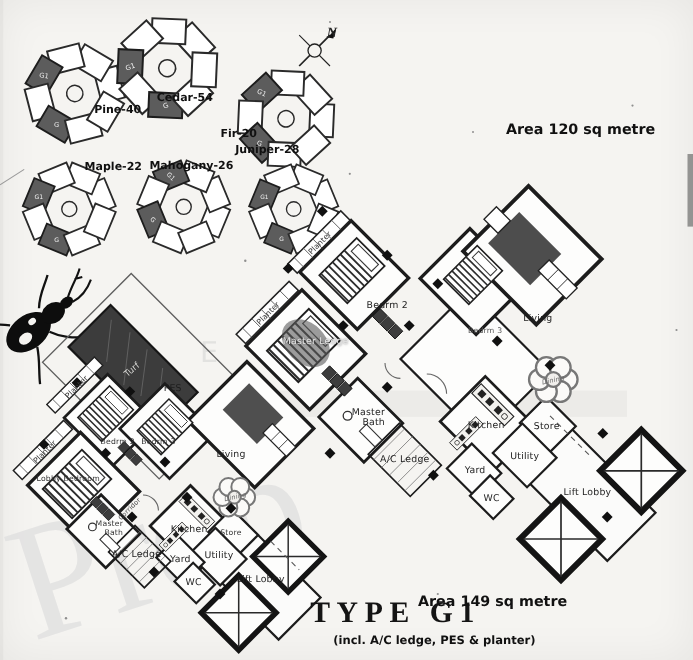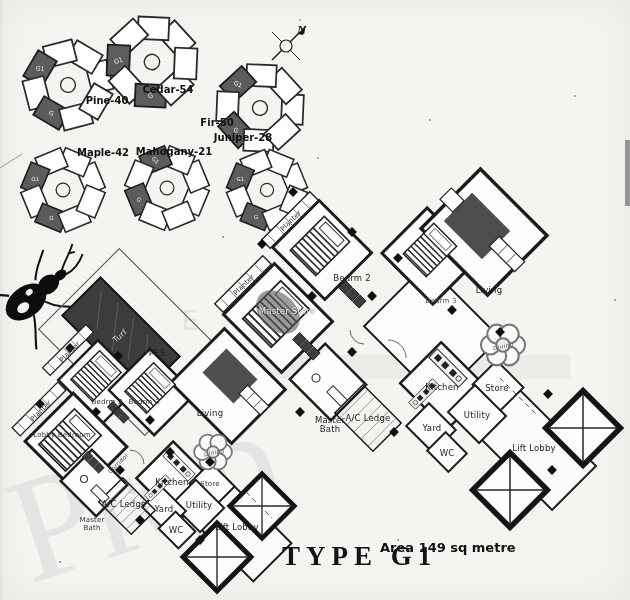--- a/index.html
+++ b/index.html
@@ -4,21 +4,21 @@
 <style>
   html,body{margin:0;padding:0;background:#888;}
   .canvas{position:relative;width:630px;height:600px;background:#f5f4f1;overflow:hidden;
           font-family:"DejaVu Sans","Liberation Sans",sans-serif;box-shadow:inset 0 0 40px rgba(0,0,0,.06);}
   .layer-svg{position:absolute;left:0;top:0;z-index:1;}
   .lbl{position:absolute;z-index:2;transform:translate(-50%,-50%);font-size:8.5px;color:#1e1e1e;
        white-space:nowrap;letter-spacing:.2px;}
   .lbl.rot{transform:translate(-50%,-50%) rotate(-45deg);}
   .lbl.sm{font-size:7px;color:#333;}
   .lbl.xs{font-size:6px;color:#444;}
-  .lbl.two{white-space:normal;width:40px;text-align:center;line-height:1.1;margin-top:44px;}
+  .lbl.two{white-space:normal;width:40px;text-align:right;line-height:1.1;}
   .lbl.lt{color:#e6e6e6;text-shadow:0 0 2px rgba(0,0,0,.5);}
   .lbl.turf{color:#d6d6d3;transform:translate(-50%,-50%) rotate(-40deg);font-size:8px;}
   .lbl.ital{font-style:italic;color:#666;transform:translate(-50%,-50%) rotate(-12deg);}
   .bldg{position:absolute;z-index:2;transform:translate(-50%,-50%);font-size:10px;font-weight:bold;color:#101010;white-space:nowrap;}
   .title{position:absolute;z-index:2;font-family:"Liberation Serif","DejaVu Serif",serif;font-weight:600;color:#141414;white-space:nowrap;}
   .t-g{left:360px;top:96px;font-size:30px;letter-spacing:7px;}
   .t-g1{left:282px;top:541px;font-size:27px;letter-spacing:6px;}
   .sub{position:absolute;z-index:2;font-size:13px;font-weight:bold;color:#111;white-space:nowrap;}
   .note{position:absolute;z-index:2;font-size:10.5px;font-weight:bold;color:#111;white-space:nowrap;}
   .compass-n{position:absolute;z-index:2;left:297px;top:22px;font-size:13px;font-weight:bold;font-style:italic;
@@ -326,32 +326,33 @@
         <use href="#pillar" transform="translate(120,470)"></use>
       <use href="#pillar" transform="translate(170,452)"></use>
         <use href="#pillar" transform="translate(210,462)"></use>
       <use href="#pillar" transform="translate(140,520)"></use>
         <use href="#pillar" transform="translate(200,540)"></use>
     </g>
   </svg>
 
   <div class="bldg" style="left:107px;top:100px">Pine-40</div>
   <div class="bldg" style="left:168px;top:89px">Cedar-54</div>
-  <div class="bldg" style="left:217px;top:122px">Fir-50</div>
-  <div class="bldg" style="left:103px;top:152px">Maple-42</div>
-  <div class="bldg" style="left:174px;top:151px">Mahogany-21</div>
+  <div class="bldg" style="left:217px;top:122px">Fir-20</div>
+  <div class="bldg" style="left:103px;top:152px">Maple-22</div>
+  <div class="bldg" style="left:174px;top:151px">Mahogany-26</div>
   <div class="bldg" style="left:243px;top:137px">Juniper-28</div>
 
   <div class="compass-n">N</div>
 
+  <div class="sub" style="left:460px;top:111px">Area 120 sq metre</div>
 
   <div class="lbl sm rot" style="left:291px;top:221px">Planter</div>
   <div class="lbl sm rot" style="left:244px;top:285px">Planter</div>
   <div class="lbl" style="left:352px;top:278px">Bedrm 2</div>
-  <div class="lbl lt" style="left:287px;top:311px">Master Store</div>
+  <div class="lbl lt" style="left:287px;top:311px">Master Ledge</div>
   <div class="lbl sm" style="left:441px;top:301px;color:#555">Bedrm 3</div>
   <div class="lbl" style="left:489px;top:290px">Living</div>
   <div class="lbl two" style="left:330px;top:381px">Master Bath</div>
   <div class="lbl" style="left:368px;top:418px">A/C Ledge</div>
   <div class="lbl" style="left:442px;top:387px">Kitchen</div>
   <div class="lbl" style="left:497px;top:388px">Store</div>
   <div class="lbl" style="left:477px;top:415px">Utility</div>
   <div class="lbl" style="left:432px;top:428px">Yard</div>
   <div class="lbl" style="left:447px;top:453px">WC</div>
   <div class="lbl ital xs" style="left:503px;top:346px">Dining</div>
@@ -371,14 +372,15 @@
   <div class="lbl sm" style="left:210px;top:484px">Store</div>
   <div class="lbl" style="left:199px;top:505px">Utility</div>
   <div class="lbl" style="left:164px;top:509px">Yard</div>
   <div class="lbl" style="left:124px;top:504px">A/C Ledge</div>
   <div class="lbl" style="left:176px;top:530px">WC</div>
   <div class="lbl ital xs" style="left:214px;top:452px">Dining</div>
   <div class="lbl" style="left:237px;top:527px">Lift Lobby</div>
 
   <div class="title t-g1">TYPE G1</div>
   <div class="sub" style="left:380px;top:540px">Area 149 sq metre</div>
+  <div class="note" style="left:303px;top:576px">(incl. A/C ledge, PES &amp; planter)</div>
 
 </div>
 
 </body></html>

